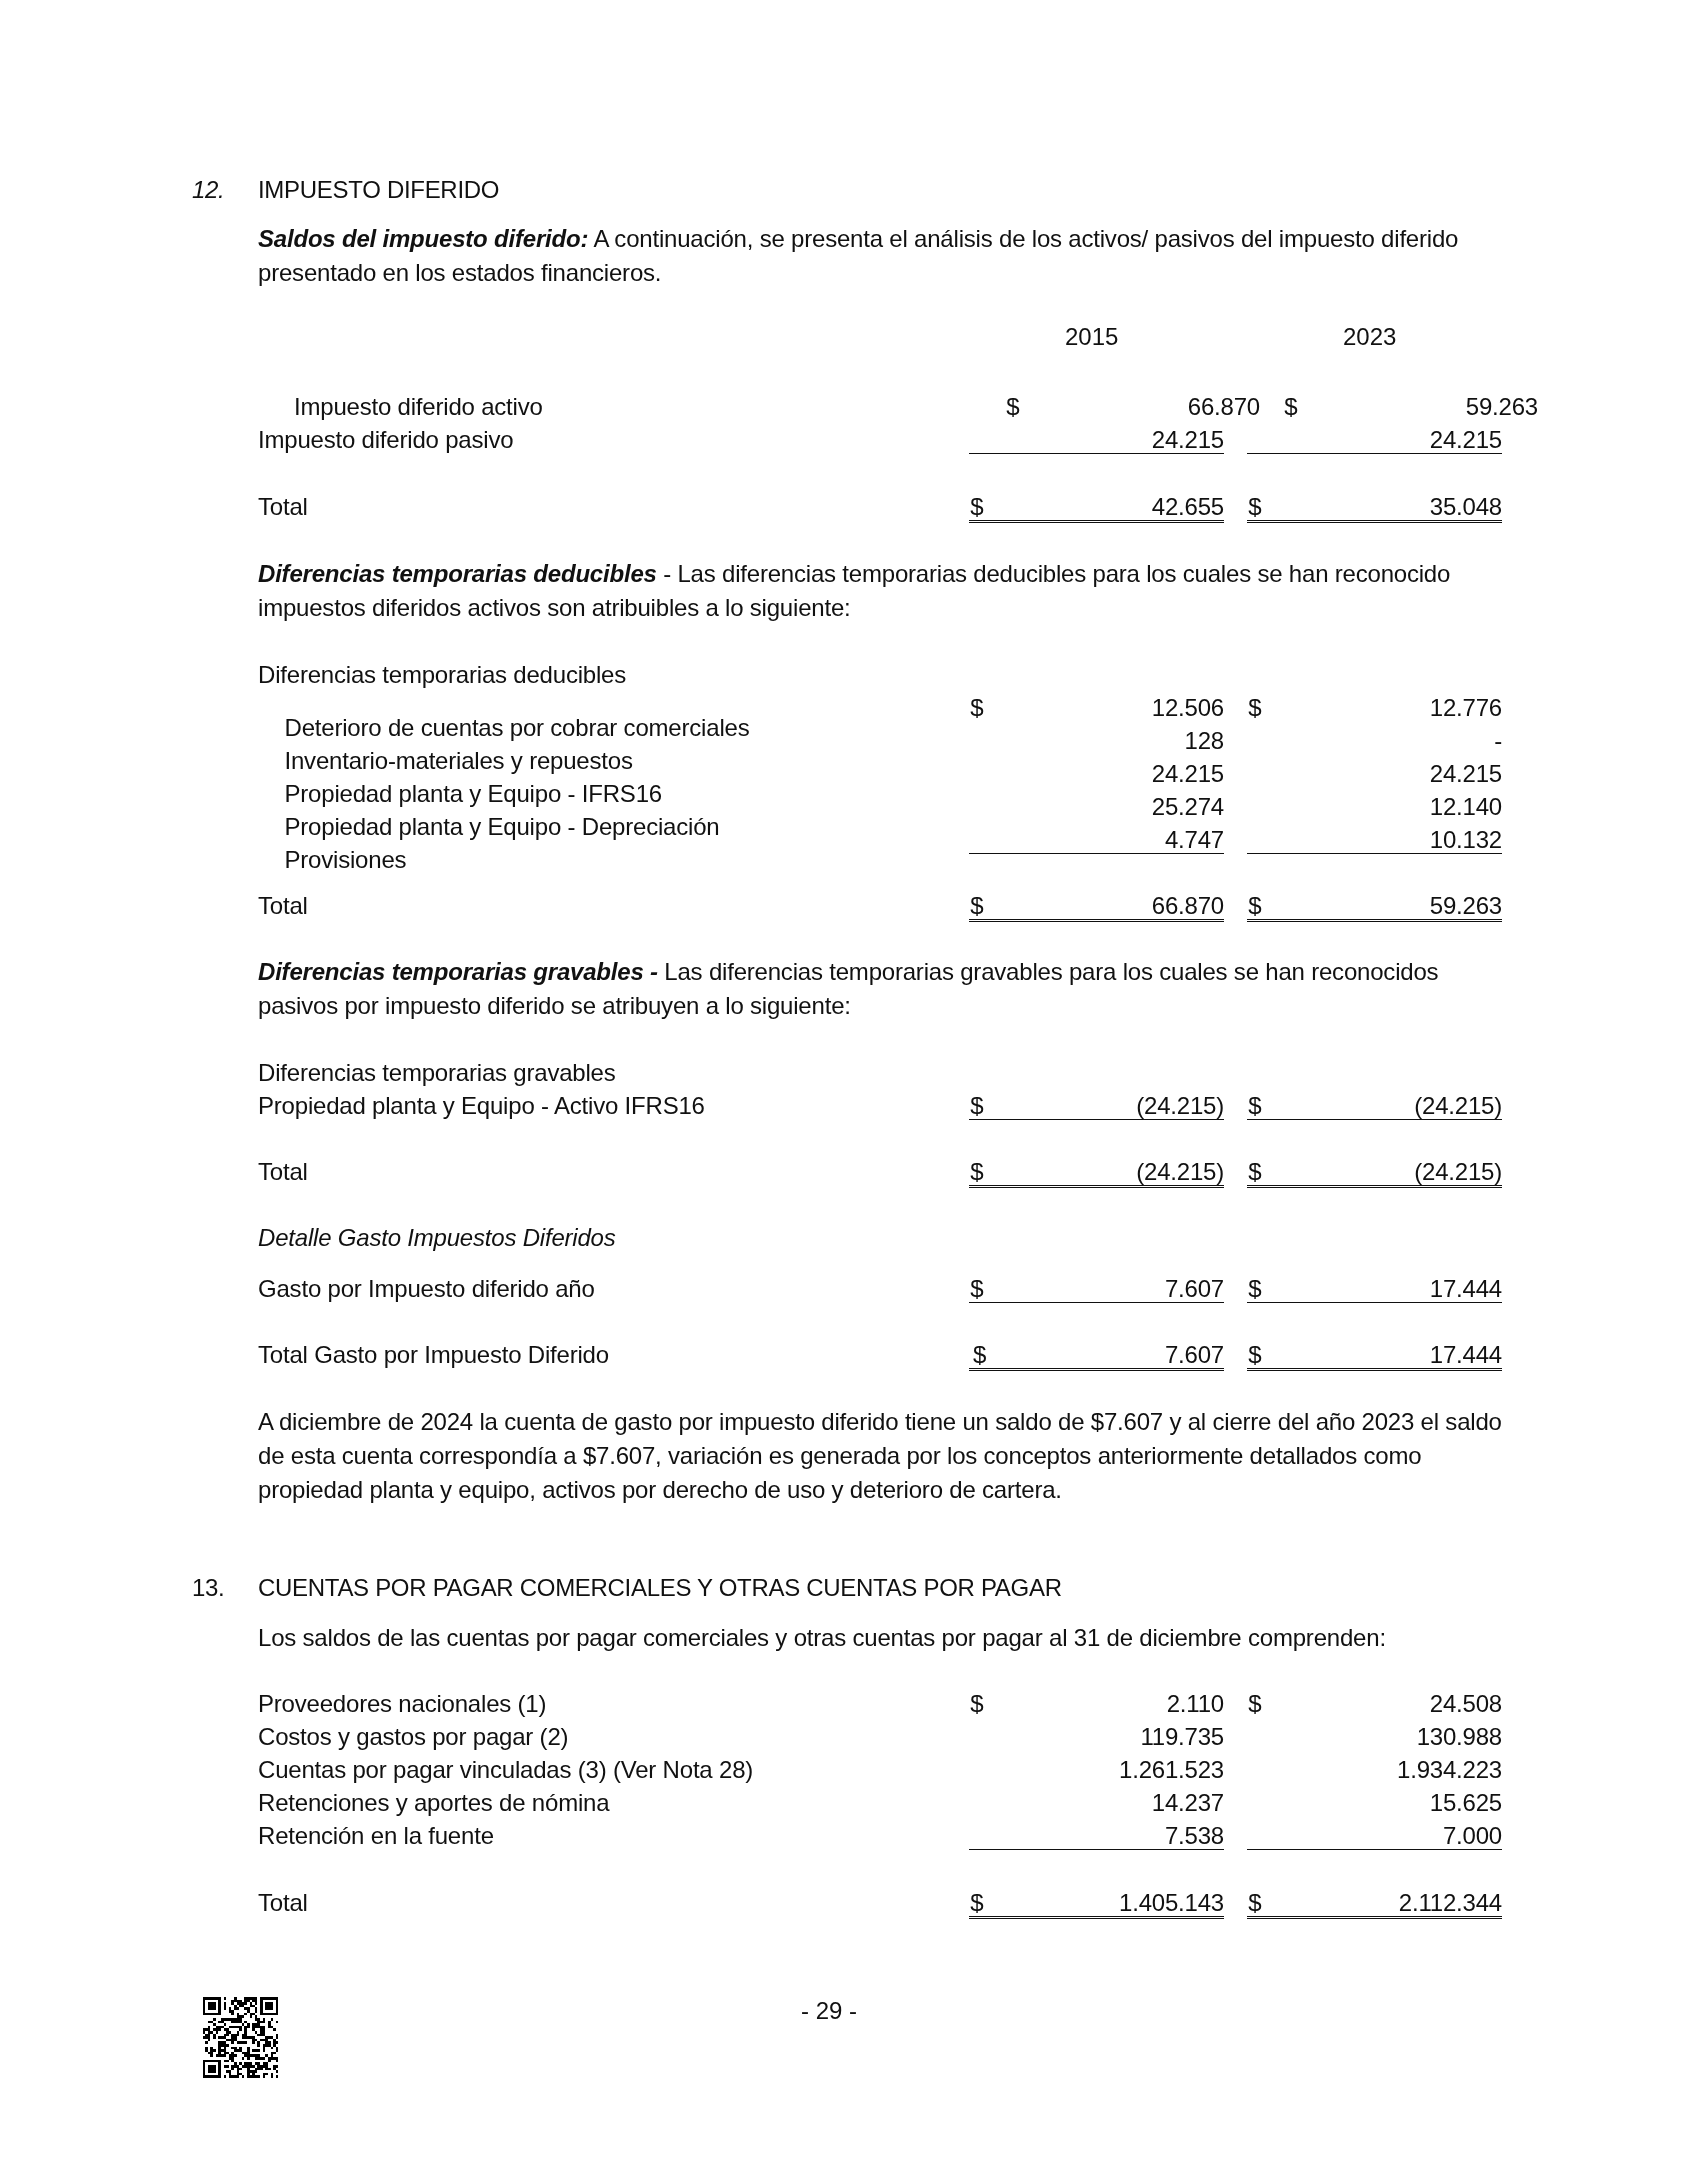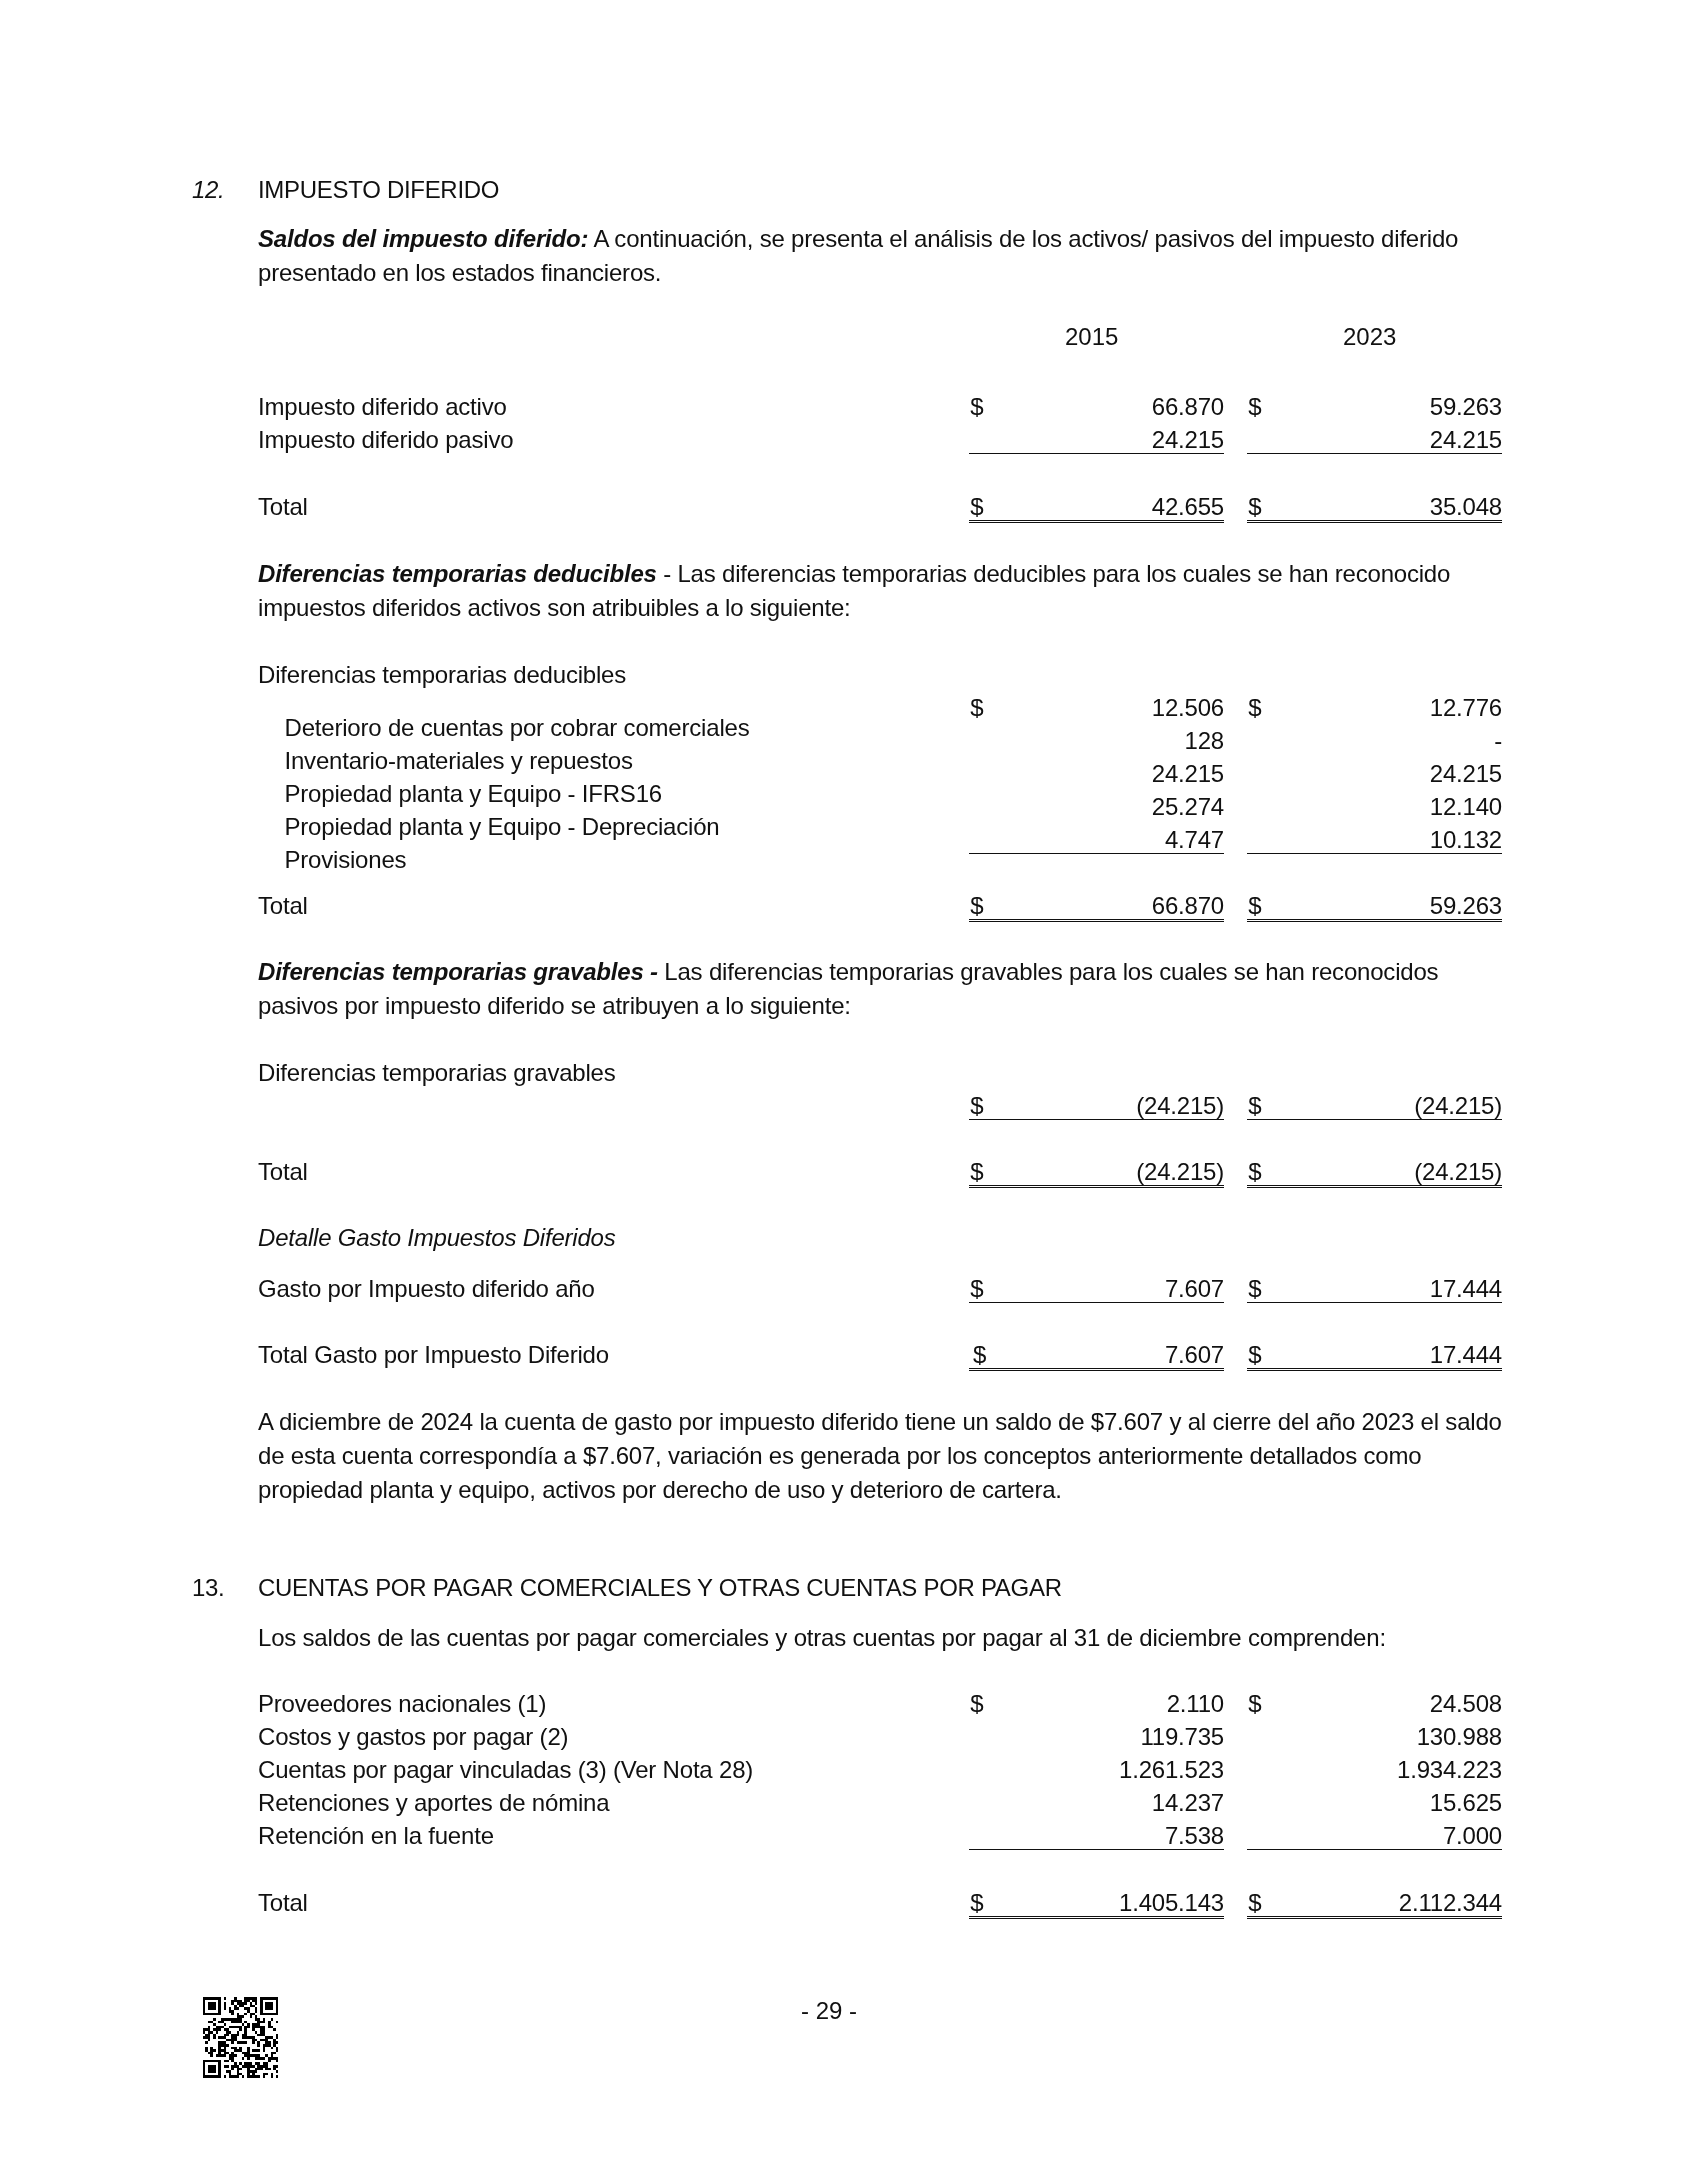--- a/index.html
+++ b/index.html
@@ -31,21 +31,21 @@
 <body>
 
 <div class="abs txt heading num" style="top:173px;font-style:italic;">12.</div>
 <div class="abs txt heading content" style="top:173px;">IMPUESTO DIFERIDO</div>
 
 <div class="abs para" style="top:222px;"><span class="bi">Saldos del impuesto diferido:</span><span> A continuación, se presenta el análisis de los activos/ pasivos del impuesto diferido presentado en los estados financieros.</span></div>
 
 <div class="year" style="left:1065px; top:323px;">2015</div>
 <div class="year" style="left:1343px; top:323px;">2023</div>
 
-<div class="row" style="top:390px;">
+<div class="row" style="top:390px;margin-left:36px;">
   <span class="lbl">Impuesto diferido activo</span>
   <div class="cell c1">
       <span class="cur">$</span>
       <span class="val">66.870</span>
     </div>
   <div class="cell c2">
       <span class="cur">$</span>
       <span class="val">59.263</span>
     </div>
 </div>
@@ -133,20 +133,21 @@
       <span class="val">59.263</span>
     </div>
 </div>
 
 <div class="abs para" style="top:955px;"><span class="bi">Diferencias temporarias gravables -</span><span> Las diferencias temporarias gravables para los cuales se han reconocidos pasivos por impuesto diferido se atribuyen a lo siguiente:</span></div>
 
 <div class="row" style="top:1056px;">
   <span class="lbl">Diferencias temporarias gravables</span>
 </div>
 <div class="row" style="top:1089px;">
+  <span class="lbl">Propiedad planta y Equipo - Activo IFRS16</span>
   <div class="cell c1 under">
       <span class="cur">$</span>
       <span class="val">(24.215)</span>
     </div>
   <div class="cell c2 under">
       <span class="cur">$</span>
       <span class="val">(24.215)</span>
     </div>
 </div>
 <div class="row" style="top:1155px;">

